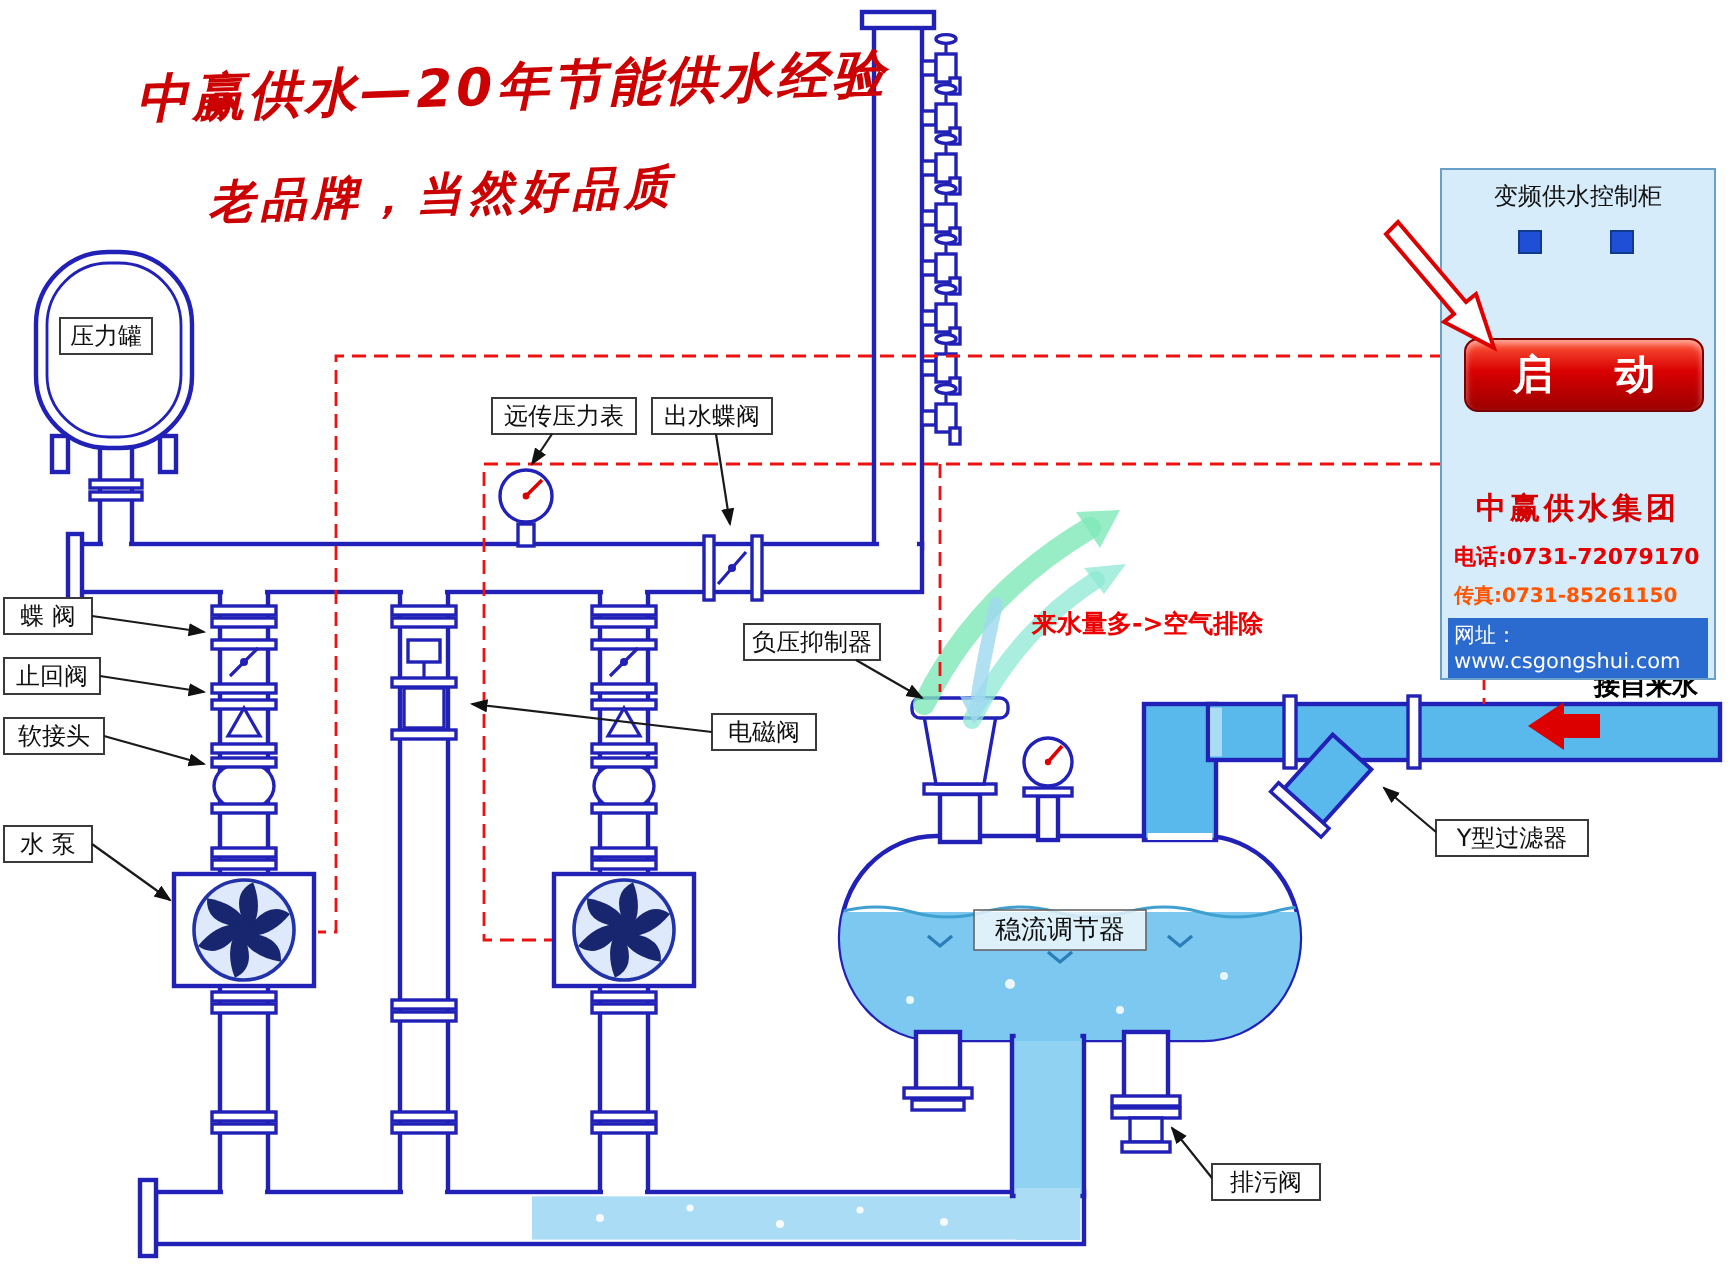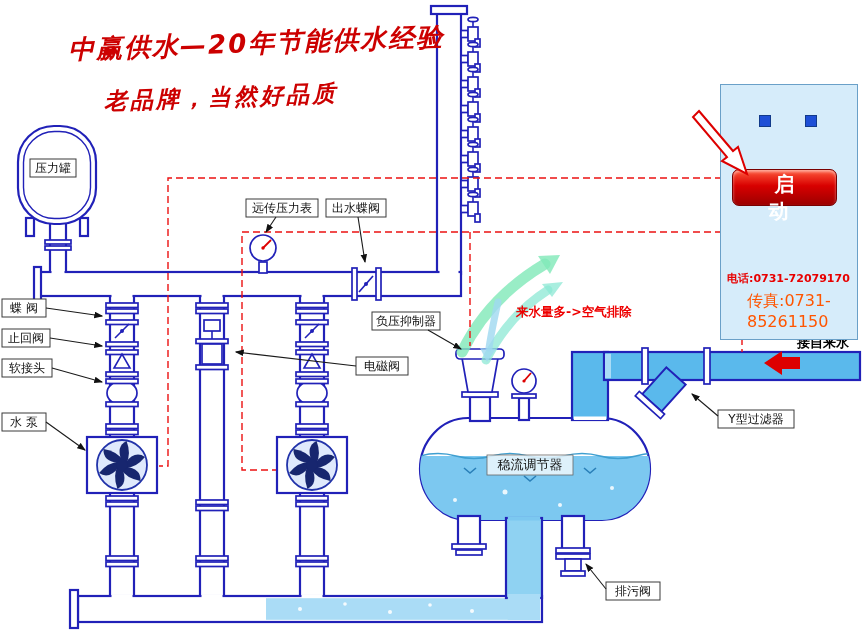--- a/index.html
+++ b/index.html
@@ -18,26 +18,26 @@
   .leader{stroke:#1a1a1a;stroke-width:1.1;fill:none;}
   .dash{stroke:#ec1212;stroke-width:1.4;stroke-dasharray:7 4;fill:none;}
   
   .title1{left:68px;top:26px;font-size:26px;font-weight:bold;font-style:italic;color:#cc0000;letter-spacing:2px;transform:rotate(-2deg);white-space:nowrap;}
   .title2{left:104px;top:82px;font-size:23px;font-weight:bold;font-style:italic;color:#cc0000;letter-spacing:3px;transform:rotate(-2deg);white-space:nowrap;}
   .demo-hint{left:552px;top:86px;font-size:17px;font-weight:bold;color:#ee0000;letter-spacing:1px;white-space:nowrap;}
   .cabinet{left:720px;top:84px;width:138px;height:256px;background:#d6ecfa;border:1.5px solid #6aa0c8;box-sizing:border-box;z-index:2;}
   .cab-title{position:absolute;left:0;right:0;top:5px;text-align:center;font-size:12px;color:#111;}
   .cab-light{position:absolute;width:10px;height:10px;background:#1e4fd6;border:1px solid #123a8a;top:30px;}
   .cab-light.l1{left:38px;} .cab-light.l2{left:84px;}
-  .start-btn{position:absolute;left:11px;top:84px;width:105px;height:37px;border:1px solid #7a0000;border-radius:7px;
+  .start-btn{position:absolute;left:11px;top:84px;width:120px;height:37px;border:1px solid #7a0000;border-radius:7px;
     background:linear-gradient(#ff5a3c,#d80000 45%,#9c0000);color:#fff;font-size:20px;font-weight:bold;letter-spacing:12px;text-indent:12px;
     font-family:"DejaVu Sans",sans-serif;box-shadow:inset 0 2px 3px rgba(255,255,255,.5);cursor:pointer;}
   .cab-company{position:absolute;left:0;right:0;top:160px;text-align:center;font-size:15px;font-weight:bold;color:#d40000;letter-spacing:2px;}
   .cab-phone{position:absolute;left:6px;top:186px;font-size:11px;font-weight:bold;color:#e80000;}
-  .cab-fax{position:absolute;left:6px;top:206px;font-size:16px;font-weight:normal;color:#ff5500;margin-left:20px;}
+  .cab-fax{position:absolute;left:6px;top:206px;font-size:10px;font-weight:bold;color:#ff5500;}
   .cab-site{position:absolute;left:3px;right:3px;top:224px;background:#2b6bd0;color:#fff;font-size:10.5px;padding:2px 3px;}
 </style>
 </head>
 <body>
 
 <div id="stage">
 
 <svg id="diagram" width="865" height="640" viewBox="0 0 865 640">
   <defs>
     <marker id="mk" markerWidth="8" markerHeight="7" refX="7" refY="3" orient="auto">
@@ -345,24 +345,27 @@
     </g>
     <text x="516" y="316" fill="#ee0000" style="font-size:12.5px;font-weight:bold">来水量多-&gt;空气排除</text>
     <text x="797" y="347" fill="#000" style="font-size:13px;font-weight:bold">接自来水</text>
   </g>
 </svg>
 
 <div class="overlay title1">中赢供水—20年节能供水经验</div>
 <div class="overlay title2">老品牌，当然好品质</div>
 
 <div class="overlay cabinet">
+  <div class="cab-title">变频供水控制柜</div>
   <div class="cab-light l1"></div>
   <div class="cab-light l2"></div>
   <button class="start-btn">启 动</button>
+  <div class="cab-company">中赢供水集团</div>
   <div class="cab-phone">电话:0731-72079170</div>
   <div class="cab-fax">传真:0731-85261150</div>
+  <div class="cab-site">网址：www.csgongshui.com</div>
 </div>
 
 <svg class="overlay" style="left:660px;top:95px;z-index:5;pointer-events:none" width="120" height="100">
   <path d="M39,16 L73,56 L78,52 L87,79 L62,66 L67,62 L33,22 Z" fill="#ffffff" stroke="#dd0000" stroke-width="2"></path>
 </svg>
 
 </div>
 
 </body></html>

